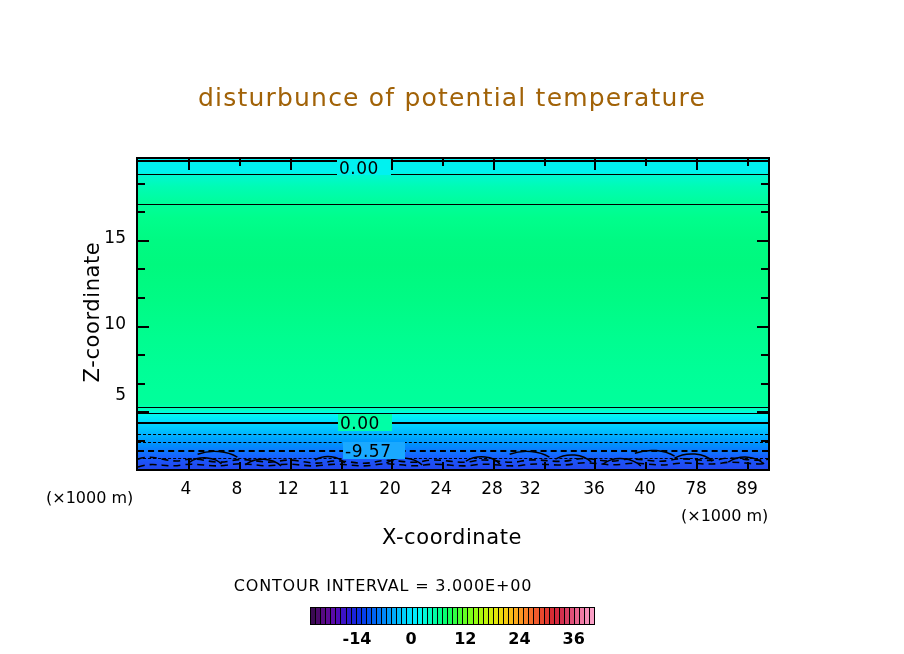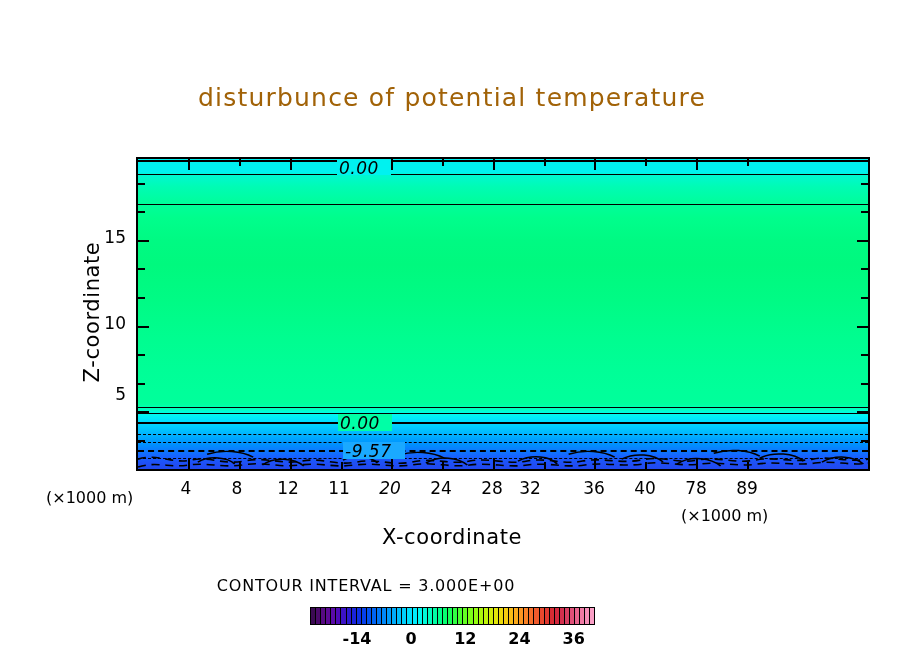--- a/index.html
+++ b/index.html
@@ -28,27 +28,26 @@
     font-weight: 400;
     color: #a16207;
     white-space: nowrap;
   }
 
   
   #plot-frame {
     position: absolute;
     left: 136px;
     top: 157px;
-    width: 734px;
+    width: 634px;
     height: 314px;
     border: 2px solid #000;
     box-sizing: border-box;
     overflow: hidden;
     background: #86efac;
-    font-style: italic;
   }
 
   
   #field-gradient {
     position: absolute;
     inset: 0;
     background: linear-gradient(to bottom,
       #00f2f0 0%,
       #00f2f0 4.2%,
       #00f8d2 5.0%,
@@ -191,21 +190,21 @@
     position: absolute;
     left: 681px;
     top: 506px;
     font-size: 16px;
     white-space: nowrap;
   }
 
   
   #contour-interval-text {
     position: absolute;
-    left: 0;
+    left: 17px;
     top: 576px;
     width: 732px;
     text-align: center;
     font-size: 16px;
     letter-spacing: 0.8px;
     white-space: nowrap;
   }
 
   #colorbar {
     position: absolute;
@@ -353,21 +352,21 @@
 <div class="yticklabel" style="left:86px;top:227px;width:40px;">15</div>
 <div class="yticklabel" style="left:86px;top:313px;width:40px;">10</div>
 <div class="yticklabel" style="left:86px;top:384px;width:40px;">5</div>
 
 <div id="y-axis-title">Z-coordinate</div>
 
 <div class="xticklabel" style="left:166px;top:478px;width:40px;">4</div>
 <div class="xticklabel" style="left:217px;top:478px;width:40px;">8</div>
 <div class="xticklabel" style="left:268px;top:478px;width:40px;">12</div>
 <div class="xticklabel" style="left:319px;top:478px;width:40px;">11</div>
-<div class="xticklabel" style="left:370px;top:478px;width:40px;font-style:italic;">20</div>
+<div class="xticklabel" style="left:370px;top:478px;width:40px;">20</div>
 <div class="xticklabel" style="left:421px;top:478px;width:40px;">24</div>
 <div class="xticklabel" style="left:472px;top:478px;width:40px;">28</div>
 <div class="xticklabel" style="left:510px;top:478px;width:40px;text-align:center;">32</div>
 <div class="xticklabel" style="left:574px;top:478px;width:40px;">36</div>
 <div class="xticklabel" style="left:625px;top:478px;width:40px;">40</div>
 <div class="xticklabel" style="left:676px;top:478px;width:40px;">78</div>
 <div class="xticklabel" style="left:727px;top:478px;width:40px;">89</div>
 
 <div id="x-units-left">(×1000 m)</div>
 <div id="x-units-right">(×1000 m)</div>

